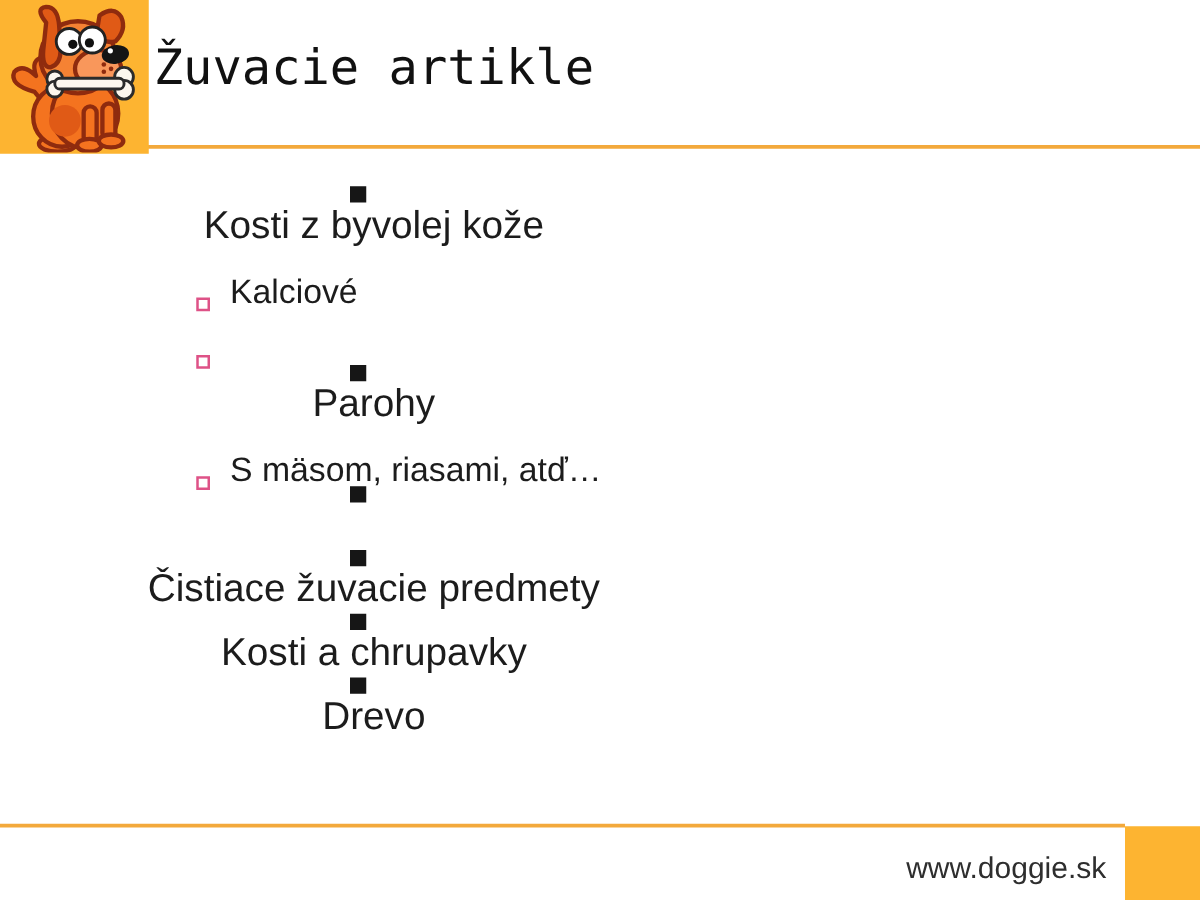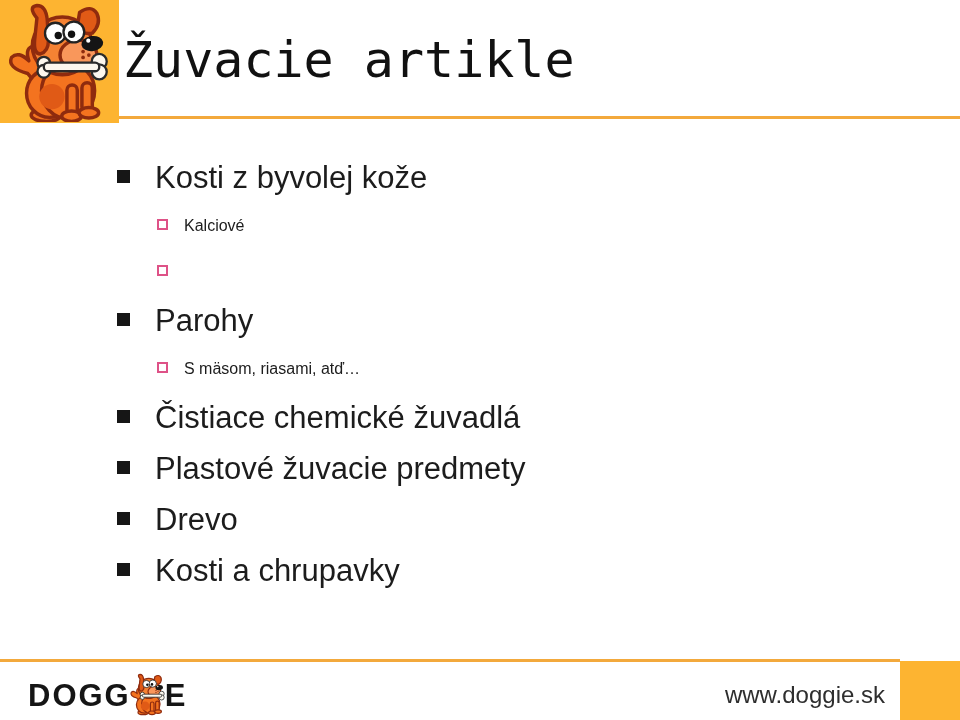--- a/index.html
+++ b/index.html
@@ -7,27 +7,27 @@
     position:relative;width:960px;height:720px;background:#ffffff;
     overflow:hidden;font-family:"Liberation Sans",sans-serif;
   }
   
   .title-line{position:absolute;left:0;top:116px;width:960px;height:3px;background:#F3A93C;z-index:1;}
   .logo-box{position:absolute;left:0;top:0;width:119px;height:123px;background:#FDB431;z-index:2;}
   .logo-box svg{position:absolute;left:1px;top:2px;width:118px;height:120px;overflow:visible;}
   .title{
     position:absolute;left:123px;top:35px;margin:0;z-index:3;
     font-family:"DejaVu Sans Mono",monospace;font-weight:400;
-    font-size:50px;line-height:1;color:#111111;white-space:nowrap;
+    font-size:39px;line-height:1;color:#111111;white-space:nowrap;
   }
   
   .content{position:absolute;left:117px;top:152px;z-index:1;color:#1C1C1C;}
   .row{display:flex;align-items:center;}
-  .row.l1{height:51px;font-size:31px;}
-  .row.l2{height:46px;font-size:16px;margin-left:40px;}
+  .row.l1{height:51px;font-size:31px;flex-direction:column;}
+  .row.l2{height:46px;font-size:27px;margin-left:40px;align-items:flex-end;}
   .b1{flex:0 0 auto;width:13px;height:13px;background:#161616;margin-right:25px;margin-top:-3px;}
   .b2{flex:0 0 auto;width:7px;height:7px;border:2.5px solid #DE5287;margin-right:16px;margin-top:-3px;}
   .txt{white-space:nowrap;}
   
   .footer-line{position:absolute;left:0;top:659px;width:900px;height:3px;background:#F3A93C;}
   .corner-square{position:absolute;right:0;bottom:0;width:60px;height:59px;background:#FDB431;}
   .footer-logo{
     position:absolute;left:28px;bottom:4px;height:46px;
     display:flex;align-items:flex-end;color:#151515;
   }
@@ -122,42 +122,34 @@
     <div class="row l1">
       <span class="b1"></span>
       <span class="txt">Parohy</span>
     </div>
     <div class="row l2">
       <span class="b2"></span>
       <span class="txt">S mäsom, riasami, atď…</span>
     </div>
     <div class="row l1">
       <span class="b1"></span>
-      <span class="txt">Čistiace chemické žuvadlá</span>
     </div>
     <div class="row l1">
       <span class="b1"></span>
-      <span class="txt">Plastové žuvacie predmety</span>
+      <span class="txt">Čistiace žuvacie predmety</span>
+    </div>
+    <div class="row l1">
+      <span class="b1"></span>
+      <span class="txt">Kosti a chrupavky</span>
     </div>
     <div class="row l1">
       <span class="b1"></span>
       <span class="txt">Drevo</span>
-    </div>
-    <div class="row l1">
-      <span class="b1"></span>
-      <span class="txt">Kosti a chrupavky</span>
     </div>
   </div>
 
   <div class="footer-line"></div>
   <div class="corner-square"></div>
 
-  <div class="footer-logo">
-    <span class="flt">DOGG</span>
-    <svg>
-        <use href="#dogSym"></use>
-      </svg>
-    <span class="flt">E</span>
-  </div>
 
   <div class="website">www.doggie.sk</div>
 
 </div>
 
 </body></html>

